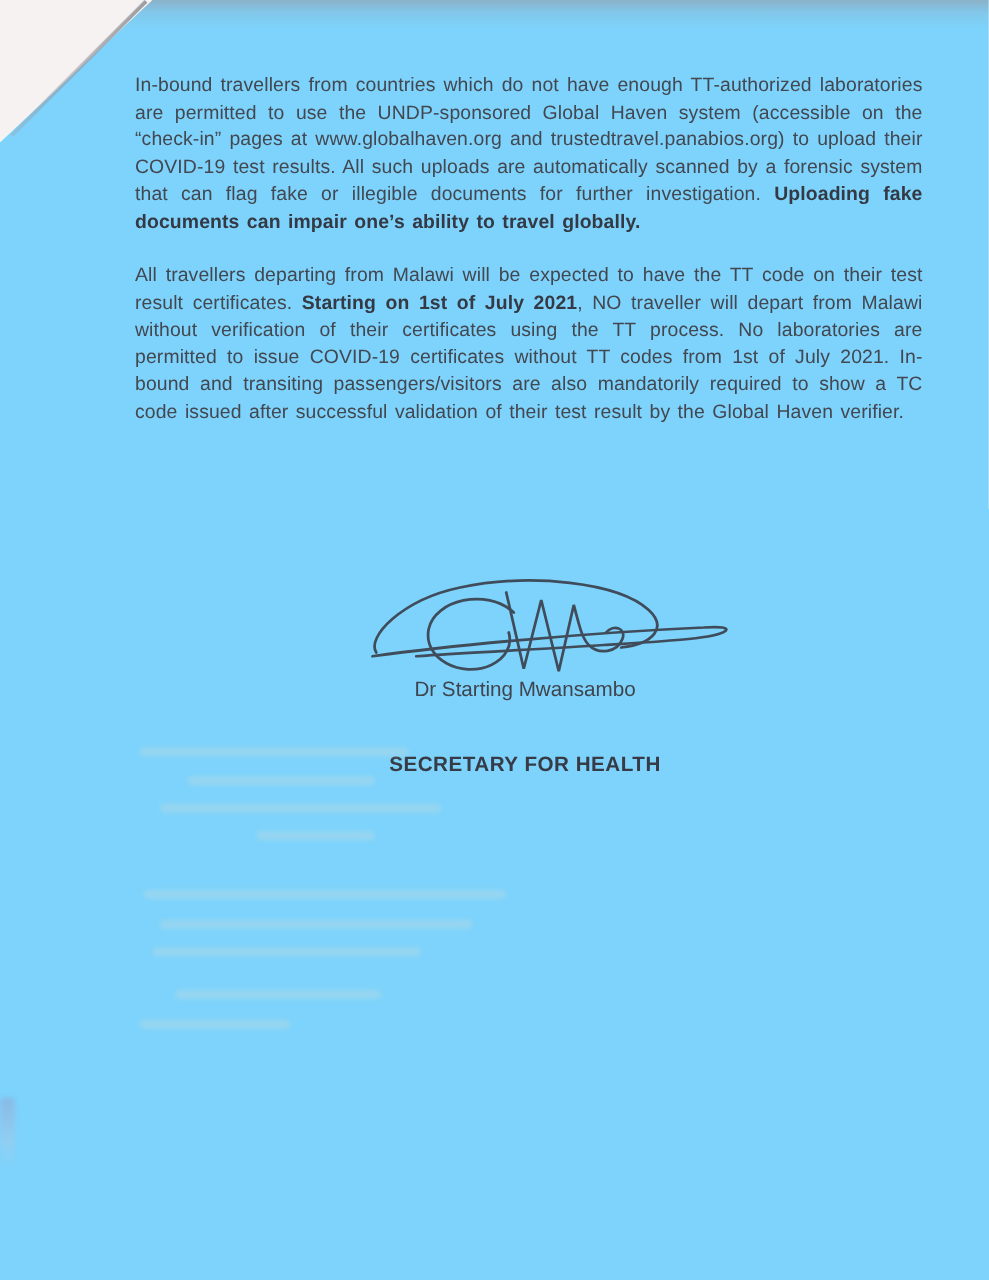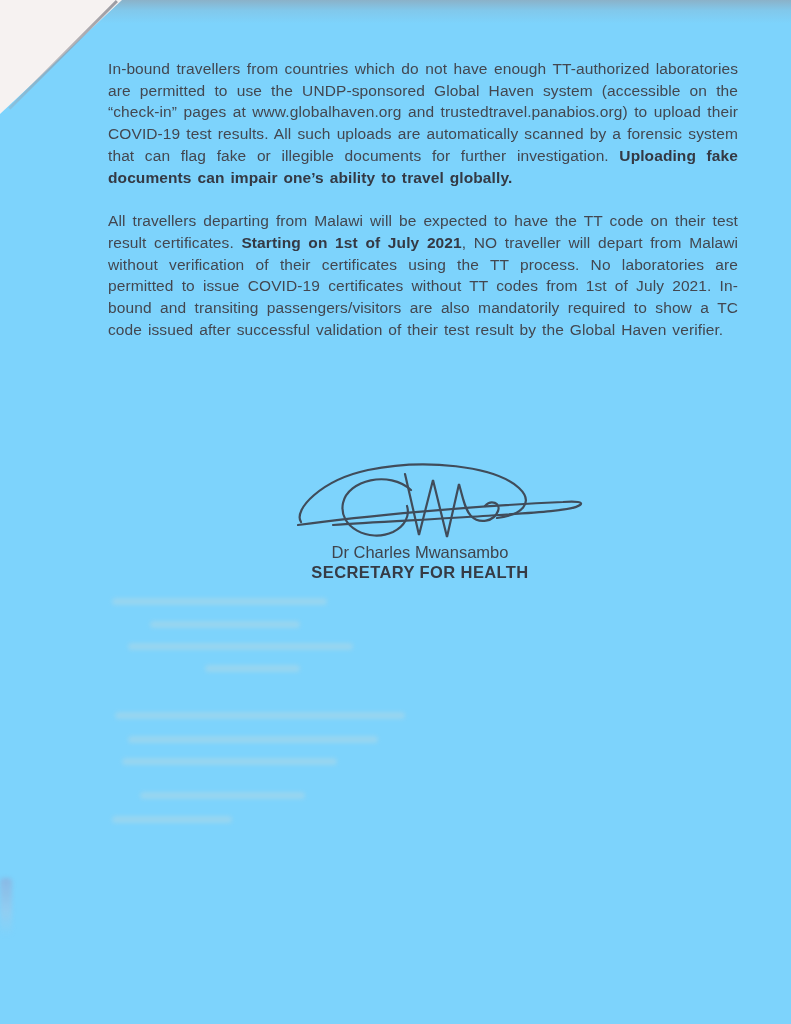--- a/index.html
+++ b/index.html
@@ -82,20 +82,21 @@
   .sig-name {
     font-size: 16.5px;
     line-height: 19px;
   }
   .sig-title {
     font-size: 16.5px;
     font-weight: 700;
     letter-spacing: 0.4px;
     line-height: 20px;
     color: #363b45;
+    margin-top: 40px;
   }
   
   .ghost {
     position: absolute;
     height: 7px;
     border-radius: 4px;
     background: #d5dbd4;
     opacity: 0.3;
     filter: blur(2.2px);
     pointer-events: none;
@@ -132,21 +133,21 @@
 
       <path d="M 118 32 C 96 12, 55 22, 50 45 C 45 69, 76 85, 100 74 C 112 68, 117 58, 114 48"></path>
 
       <path d="M 112 16 L 126 77 L 140 22 L 154 79 L 166 26 C 170 40, 172 52, 178 58 C 186 66, 201 64, 205 53 C 208 45, 198 41, 192 48"></path>
 
       <path d="M 5 67 C 70 58, 180 48, 270 44 C 283 43, 291 44, 287 47 C 279 53, 238 55, 190 58 C 148 61, 80 64, 40 67"></path>
     </g>
   </svg>
 
   <div class="sig-text">
-    <div class="sig-name">Dr Charles Mwansambo</div>
+    <div class="sig-name">Dr Starting Mwansambo</div>
     <div class="sig-title">SECRETARY FOR HEALTH</div>
   </div>
 
   <div class="ghost" style="left:112px; top:598px; width:215px;"></div>
   <div class="ghost" style="left:150px; top:621px; width:150px;"></div>
   <div class="ghost" style="left:128px; top:643px; width:225px;"></div>
   <div class="ghost" style="left:205px; top:665px; width:95px;"></div>
   <div class="ghost" style="left:115px; top:712px; width:290px;"></div>
   <div class="ghost" style="left:128px; top:736px; width:250px;"></div>
   <div class="ghost" style="left:122px; top:758px; width:215px;"></div>

